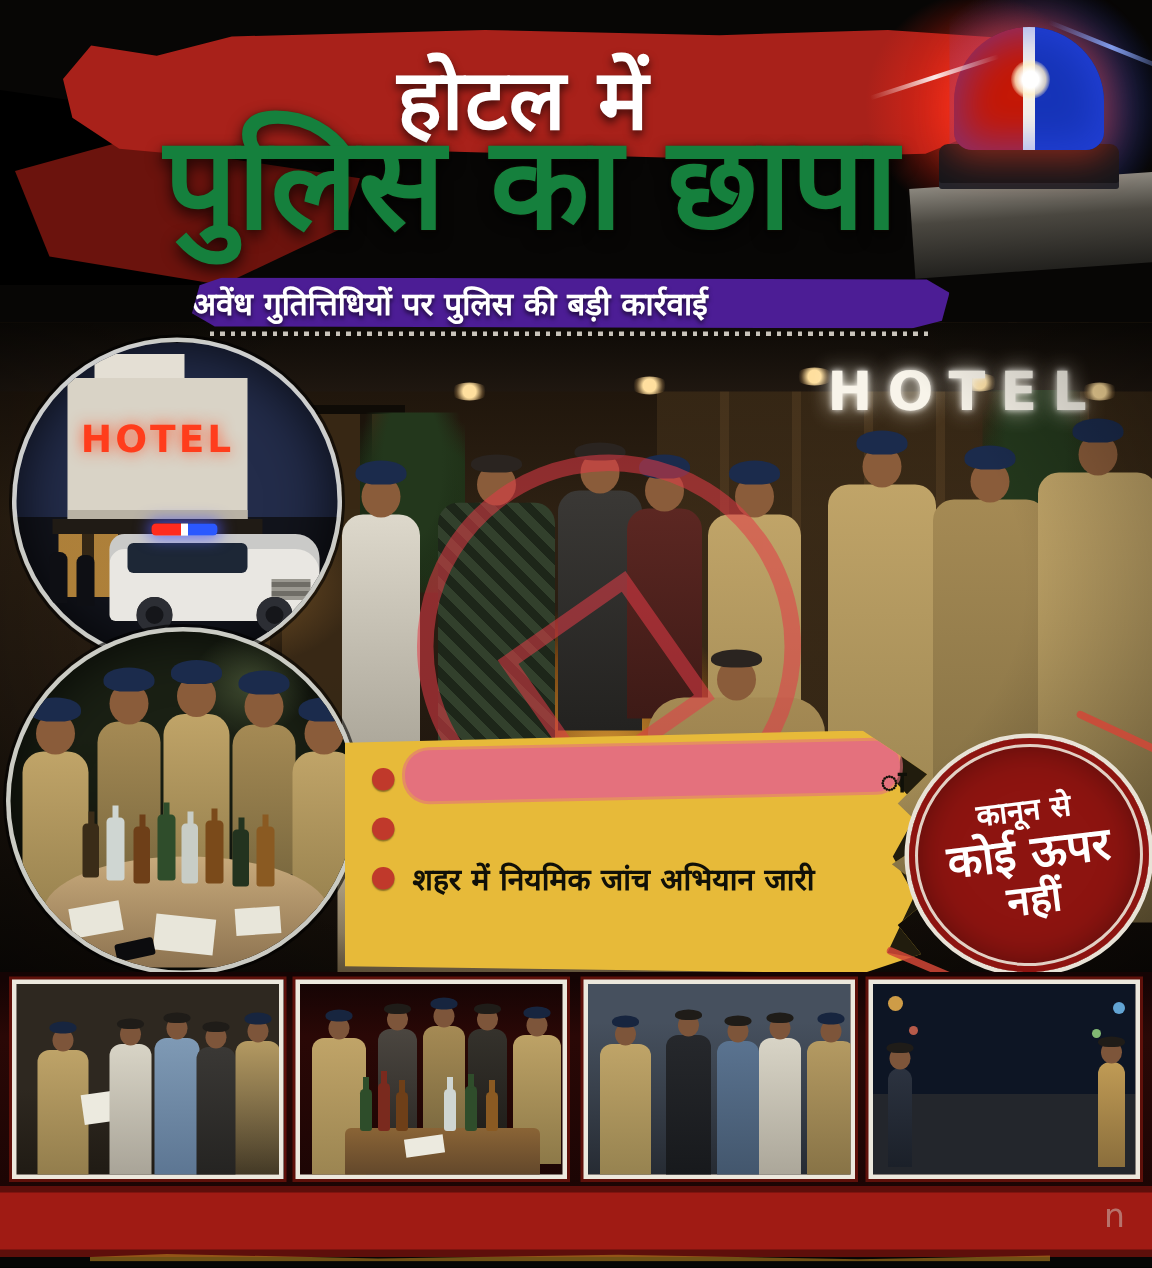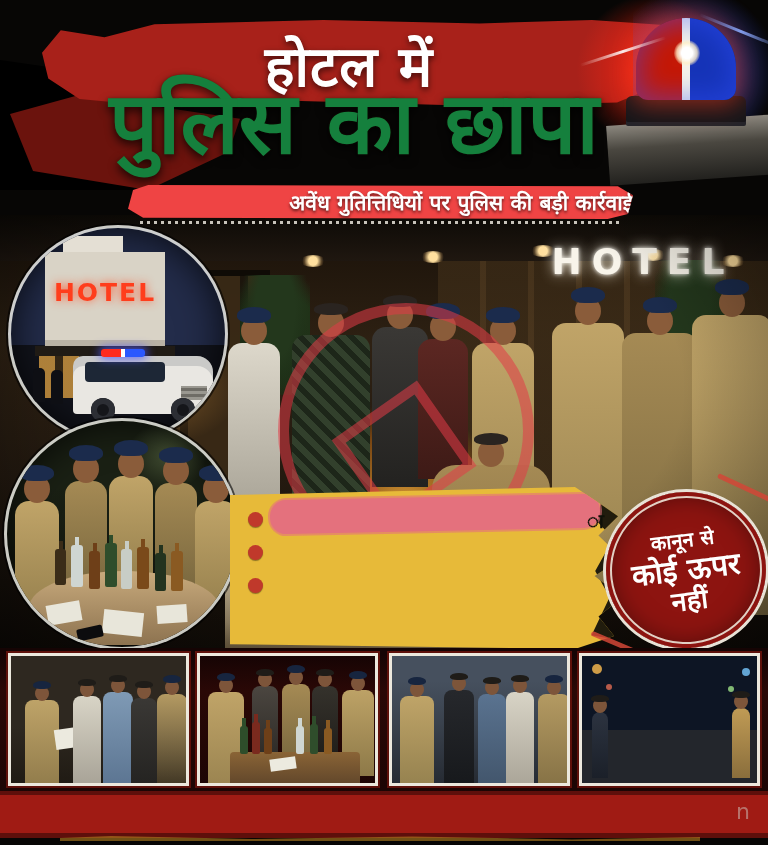--- a/index.html
+++ b/index.html
@@ -12,23 +12,23 @@
     clip-path:polygon(0% 38%,3% 12%,10% 20%,18% 5%,45% 0%,70% 4%,88% 0%,100% 6%,98% 40%,100% 72%,92% 96%,70% 100%,40% 94%,18% 100%,6% 92%,1% 68%); }
   .brush-red-tail { position:absolute; left:10px; top:95px; width:230px; height:95px; background:#7e160f; opacity:.85;
     clip-path:polygon(0 20%,30% 0,100% 25%,95% 60%,60% 100%,10% 80%); }
   .brush-black { position:absolute; left:0px; top:60px; width:150px; height:130px; background:#000;
     clip-path:polygon(0 0,60% 10%,100% 50%,70% 70%,90% 100%,0 100%); }
   .title1 { position:absolute; left:0; right:70px; top:26px; text-align:center; color:#fff;
     font-size:56px; font-weight:800; letter-spacing:1px; text-shadow:0 3px 6px rgba(0,0,0,.6); }
   .title2 { position:absolute; left:0; right:60px; top:78px; text-align:center; color:#15803d;
     font-size:86px; font-weight:800; line-height:1.05; letter-spacing:0px;
     text-shadow:0 4px 10px rgba(0,0,0,.75), 0 0 2px rgba(60,40,0,.5); }
-  .subtitle-bar { position:absolute; left:128px; top:185px; width:505px; height:34px; background:#ef4444;
+  .subtitle-bar { position:absolute; left:128px; top:185px; width:505px; height:34px; background:#4c1d95;
     clip-path:polygon(1% 15%,4% 0,97% 4%,100% 30%,99% 85%,95% 100%,3% 96%,0 70%);
-    display:flex; align-items:center; justify-content:flex-end; }
+    display:flex; align-items:center; justify-content:flex-start; }
   .subtitle-bar span { color:#fff; font-size:21px; font-weight:800; text-shadow:0 2px 3px rgba(0,0,0,.6); }
   .subtitle-dots { position:absolute; left:140px; top:221px; width:480px; height:3px;
     background:repeating-linear-gradient(90deg,#e9e4da 0 3px,transparent 3px 7px); opacity:.85; }
 
   
   .siren { position:absolute; right:-10px; top:-20px; width:190px; height:220px; }
   .siren .glow-r { position:absolute; left:-20px; top:10px; width:140px; height:160px;
     background:radial-gradient(circle at 60% 50%, rgba(255,40,20,.85), rgba(255,40,20,0) 65%); }
   .siren .glow-b { position:absolute; right:-5px; top:15px; width:150px; height:170px;
     background:radial-gradient(circle at 40% 45%, rgba(40,90,255,.8), rgba(40,90,255,0) 65%); }
@@ -288,20 +288,21 @@
         <div class="bdot"></div>
         <span class="frag">ि</span>
         <div class="redaction"></div>
         <span class="frag frag-end">ा</span>
       </div>
       <div class="brow">
         <div class="bdot"></div>
       </div>
       <div class="brow">
         <div class="bdot"></div>
+        <span class="btext">शहर में नियमिक जांच अभियान जारी</span>
       </div>
     </div>
 
     <div class="stamp-wrap">
       <div class="scratch scr1"></div>
       <div class="scratch scr2"></div>
       <div class="stamp">
         <span class="l1">कानून से</span>
         <span class="l2">कोई ऊपर</span>
         <span class="l3">नहीं</span>

